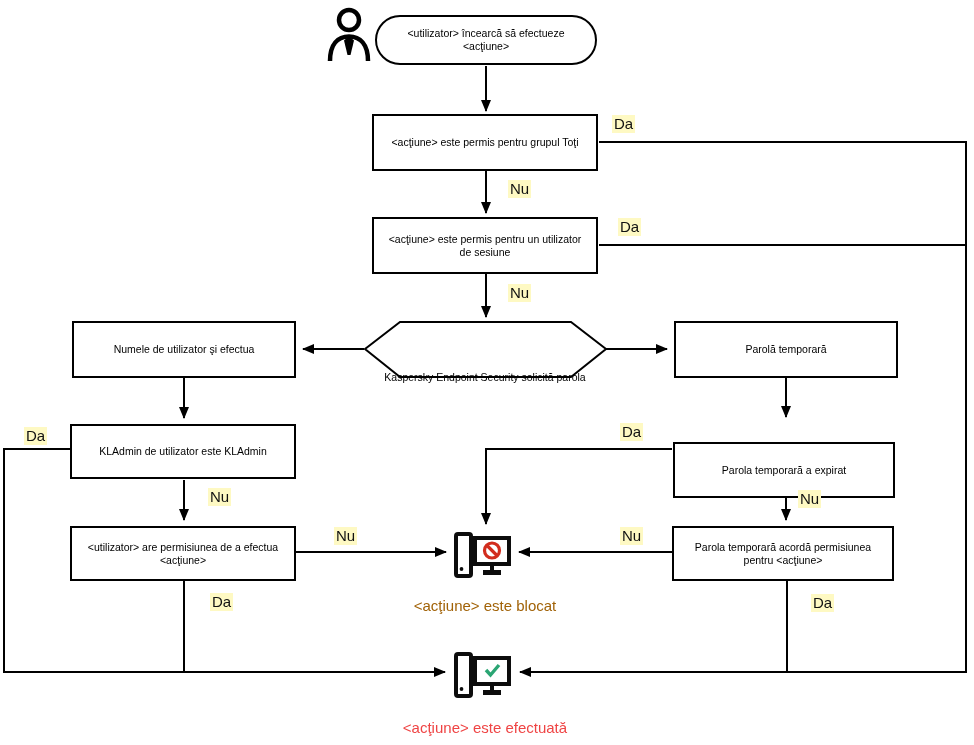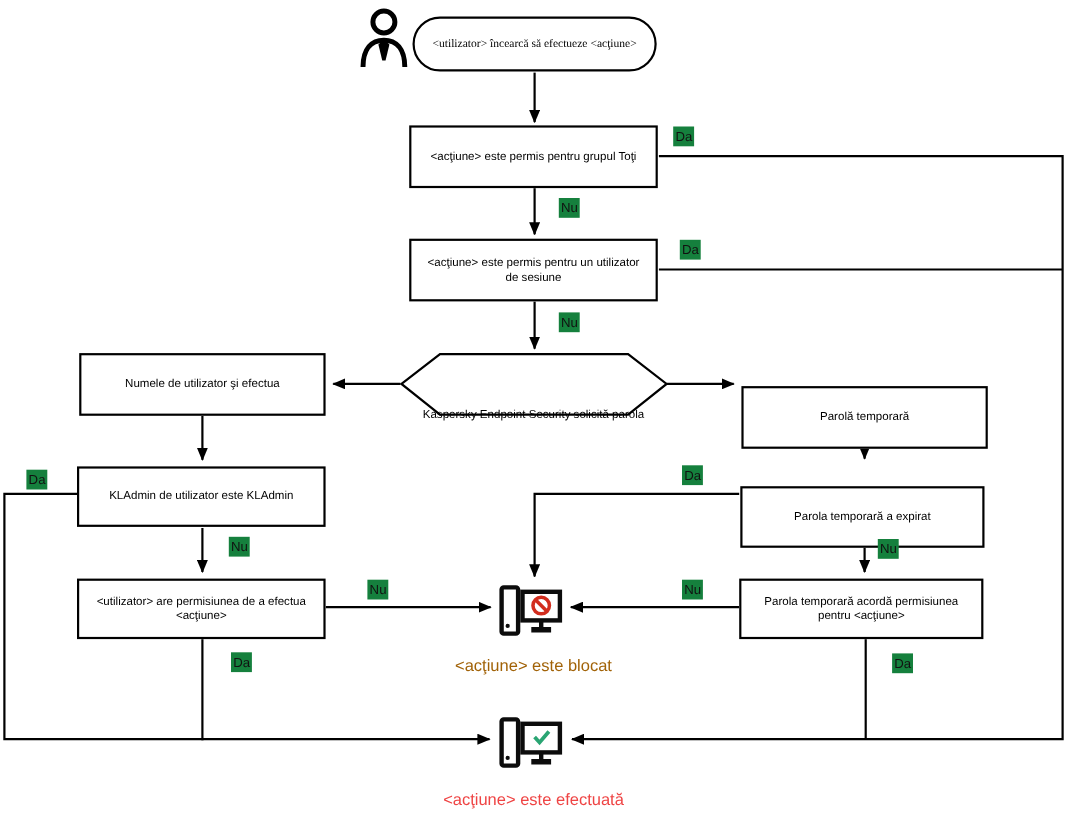--- a/index.html
+++ b/index.html
@@ -6,27 +6,27 @@
   #canvas{
     position:relative;width:974px;height:745px;background:#fff;overflow:hidden;
     font-family:"Liberation Sans", sans-serif;color:#000;
   }
   #edges{position:absolute;left:0;top:0;width:974px;height:745px;}
   .node{
     position:absolute;display:flex;align-items:center;justify-content:center;
     text-align:center;background:#fff;border:2px solid #000;
     font-size:10.5px;line-height:13px;padding:2px 8px;box-sizing:border-box;
   }
-  .stadium{border-radius:26px;font-family:Liberation Serif, serif;}
+  .stadium{border-radius:26px;}
   .hexlabel{
     position:absolute;display:flex;align-items:center;justify-content:center;
     text-align:center;font-size:10.5px;line-height:13px;background:transparent;border:none;
   }
   .edge-label{
-    position:absolute;font-size:12px;line-height:18px;color:#111;background:#15803d;padding:0 2px;
+    position:absolute;font-size:15px;line-height:18px;color:#111;background:#fef9c3;padding:0 2px;
   }
   .status-label{
     position:absolute;font-size:15px;line-height:19px;text-align:center;width:220px;
   }
   .icon-wrap{position:absolute;}
 </style>
 </head>
 <body>
 
 <div id="canvas">
@@ -80,21 +80,21 @@
   </div>
 
   <div class="hexlabel" style="left:372px;top:323px;width:226px;height:53px;margin-top:28px;">
     <span>Kaspersky Endpoint Security solicită parola</span>
   </div>
 
   <div class="node" style="left:72px;top:321px;width:224px;height:57px;">
     <span>Numele de utilizator şi efectua</span>
   </div>
 
-  <div class="node" style="left:674px;top:321px;width:224px;height:57px;margin-top:30px;">
+  <div class="node" style="left:674px;top:321px;width:224px;height:57px;">
     <span>Parolă temporară</span>
   </div>
 
   <div class="node" style="left:70px;top:424px;width:226px;height:55px;">
     <span>KLAdmin de utilizator este KLAdmin</span>
   </div>
 
   <div class="node" style="left:673px;top:442px;width:222px;height:56px;">
     <span>Parola temporară a expirat</span>
   </div>

